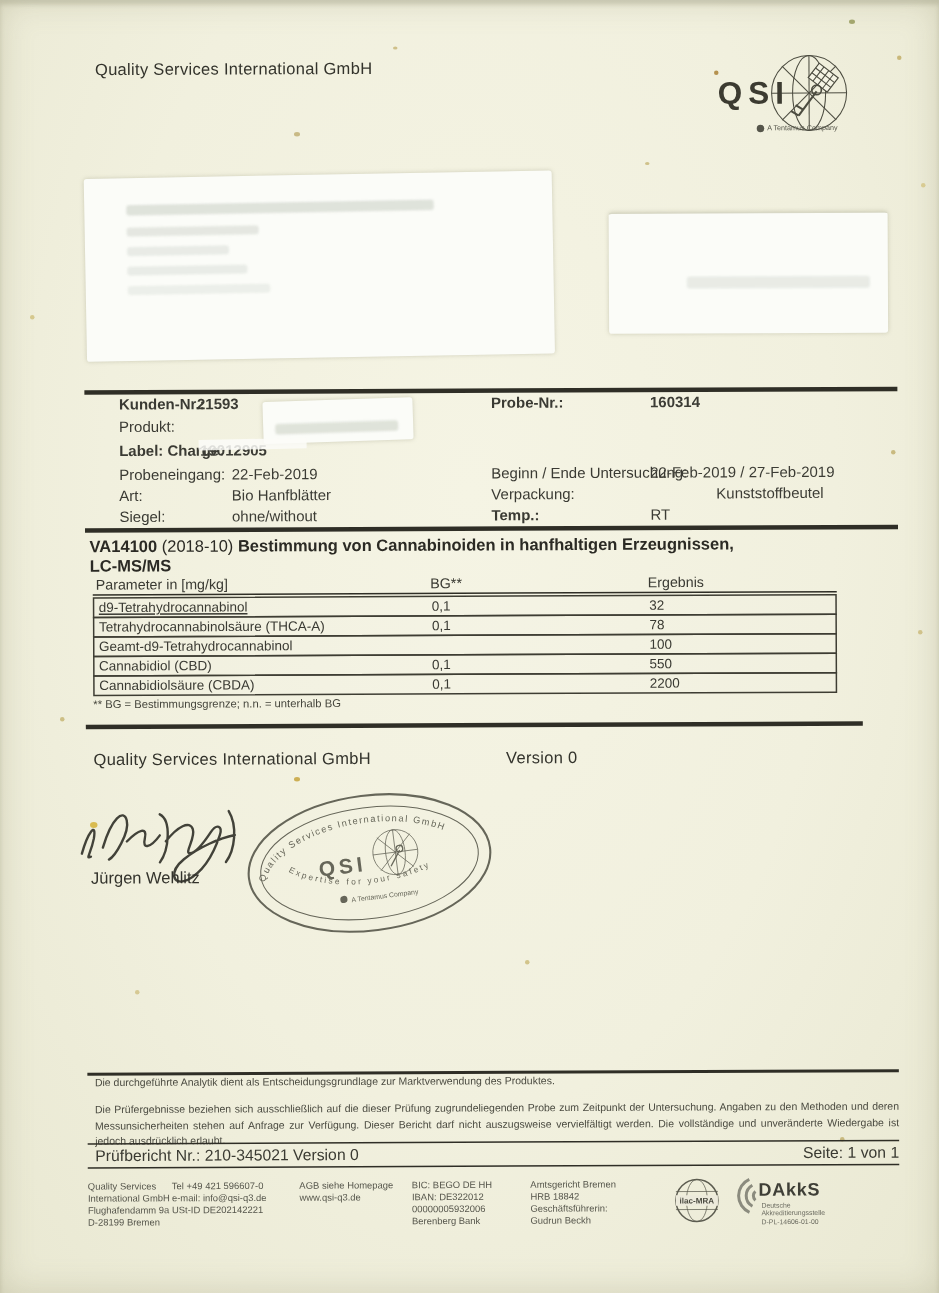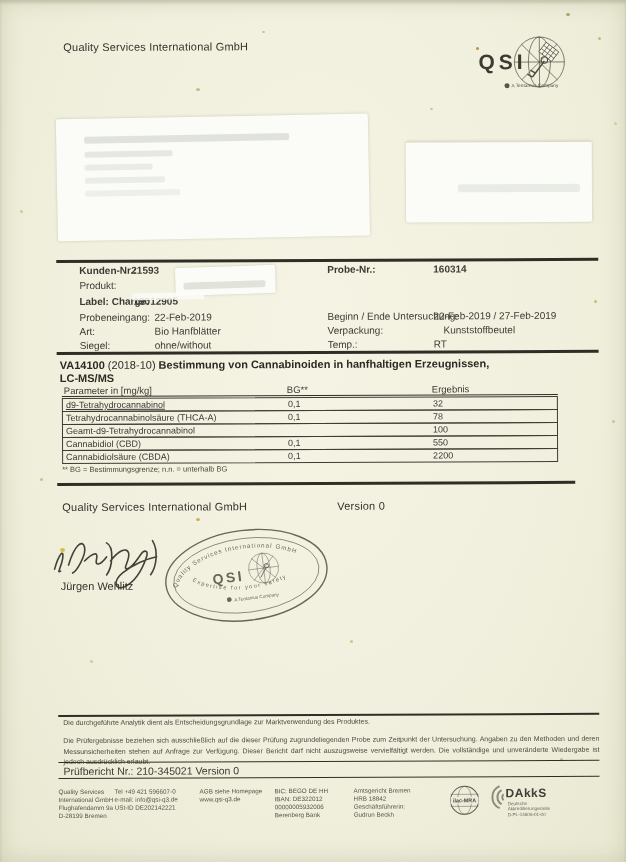--- a/index.html
+++ b/index.html
@@ -115,25 +115,25 @@
     <div class="abs" style="left:133px;top:292px;width:72px;height:7px;background:#fbfcf8;opacity:.85;transform:rotate(-1deg);"></div>
 
     <span class="abs lbl" style="left:60px;top:311px;">Probeneingang:</span>
     <span class="abs val" style="left:155px;top:311px;">22-Feb-2019</span>
     <span class="abs lbl" style="left:308px;top:311px;">Beginn / Ende Untersuchung:</span>
     <span class="abs val" style="left:434px;top:311px;">22-Feb-2019 / 27-Feb-2019</span>
 
     <span class="abs lbl" style="left:60px;top:325px;">Art:</span>
     <span class="abs val" style="left:155px;top:325px;">Bio Hanfblätter</span>
     <span class="abs lbl" style="left:308px;top:325px;">Verpackung:</span>
-    <span class="abs val" style="left:422px;top:325px;padding-left:22px;">Kunststoffbeutel</span>
+    <span class="abs val" style="left:456px;top:325px;padding-left:22px;">Kunststoffbeutel</span>
 
     <span class="abs lbl" style="left:60px;top:339px;">Siegel:</span>
     <span class="abs val" style="left:155px;top:339px;">ohne/without</span>
-    <span class="abs lbl" style="left:308px;top:339px;">Temp.:</span>
+    <span class="abs lbl" style="left:308px;top:339px;font-weight:bold;">Temp.:</span>
     <span class="abs val" style="left:434px;top:339px;">RT</span>
 
     <div class="rule" style="left:57px;top:351px;width:542px;height:2.5px;"></div>
 
     <div class="abs mhead" style="left:60px;top:358px;white-space:nowrap;">
       <span class="b">VA14100</span>
       <span>(2018-10)</span>
       <span class="b">Bestimmung von Cannabinoiden in hanfhaltigen Erzeugnissen,</span>
     </div>
     <div class="abs mhead b" style="left:60px;top:371px;">LC-MS/MS</div>
@@ -212,20 +212,21 @@
       </svg>
     </div>
 
     <div class="abs sig-name" style="left:60px;top:579px;">Jürgen Wehlitz</div>
 
     <div class="rule" style="left:57px;top:714px;width:541px;height:1.5px;"></div>
     <div class="abs legal" style="left:62px;top:718px;">Die durchgeführte Analytik dient als Entscheidungsgrundlage zur Marktverwendung des Produktes.</div>
     <div class="abs legal" style="left:62px;top:735px;width:536px;text-align:justify;line-height:10.5px;">Die Prüfergebnisse beziehen sich ausschließlich auf die dieser Prüfung zugrundeliegenden Probe zum Zeitpunkt der Untersuchung. Angaben zu den Methoden und deren Messunsicherheiten stehen auf Anfrage zur Verfügung. Dieser Bericht darf nicht auszugsweise vervielfältigt werden. Die vollständige und unveränderte Wiedergabe ist jedoch ausdrücklich erlaubt.</div>
     <div class="rule" style="left:57px;top:761px;width:541px;height:1.2px;"></div>
     <div class="abs" style="left:62px;top:764px;font-size:10.5px;color:#3a3a32;">Prüfbericht Nr.: 210-345021 Version 0</div>
+    <div class="abs" style="left:398px;top:764px;width:200px;text-align:right;font-size:10.5px;color:#3a3a32;">Seite: 1 von 1</div>
     <div class="rule" style="left:57px;top:777px;width:541px;height:1.2px;"></div>
 
     <div class="abs contact" style="left:57px;top:787px;">
       <div>Quality Services</div>
       <div>International GmbH</div>
       <div>Flughafendamm 9a</div>
       <div>D-28199 Bremen</div>
     </div>
     <div class="abs contact" style="left:113px;top:787px;">
       <div>Tel +49 421 596607-0</div>

